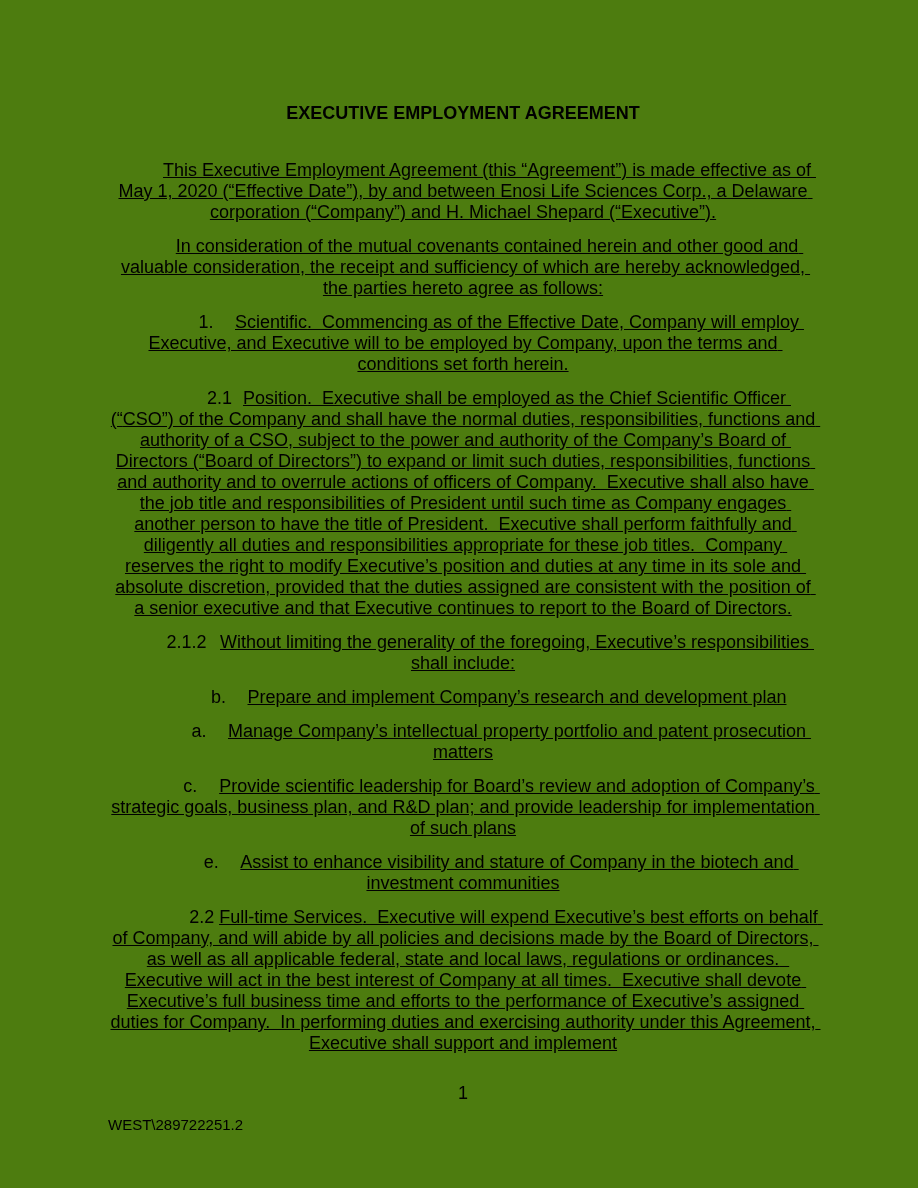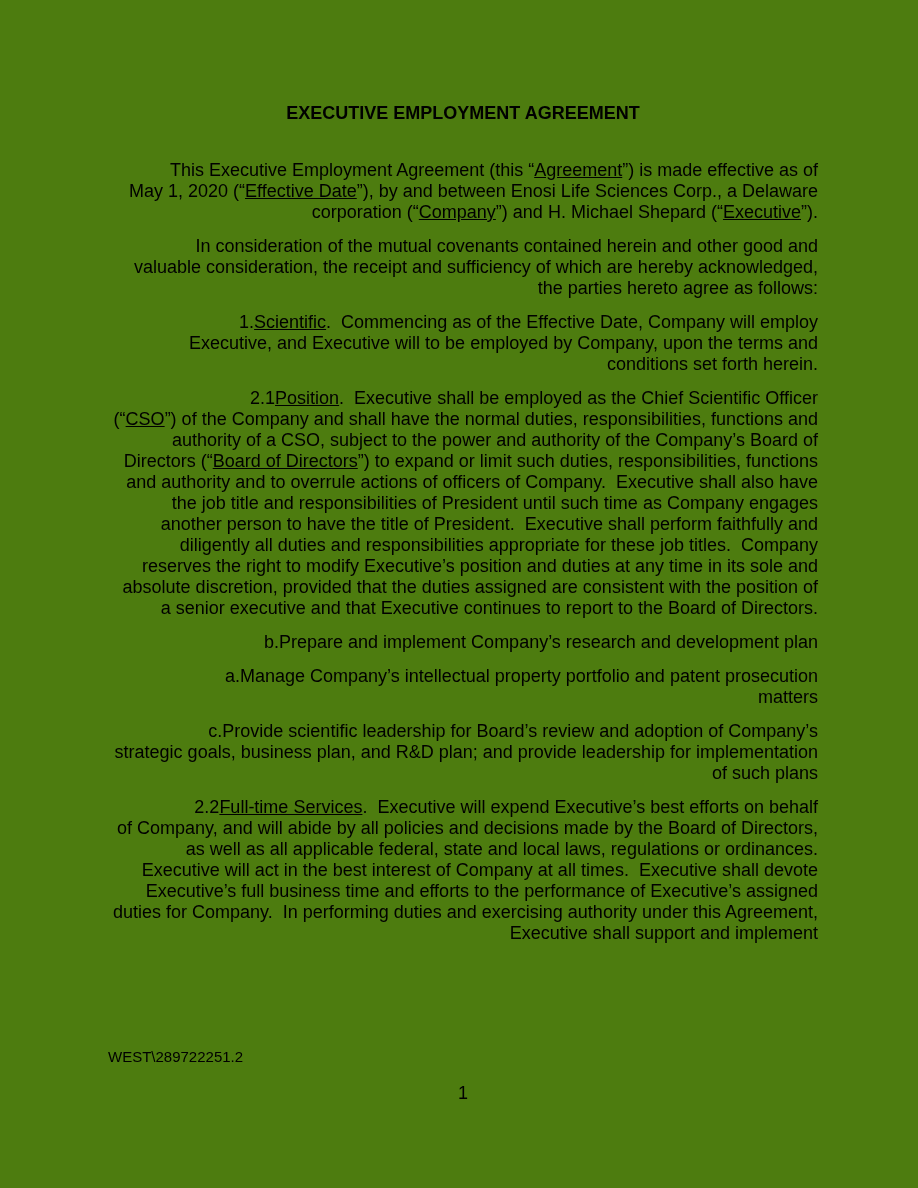--- a/index.html
+++ b/index.html
@@ -28,21 +28,22 @@
   .title {
     margin: 0 0 36px 0;
     font-size: 18px;
     font-weight: bold;
     text-align: center;
     line-height: 21px;
   }
   .para {
     margin: 0 0 13px 0;
     white-space: pre-wrap;
-    text-align: right;
+    text-align: center;
+    text-decoration: underline;
   }
   .para:last-child { margin-bottom: 16px; }
   .plabel {
     display: inline-block;
     text-indent: 0;
   }
   .k-plain { text-indent: 48px; }
   .k-item  { text-indent: 50px; }
   .k-item  .plabel { width: 58px; }
   .k-sub1  { text-indent: 56px; }
@@ -54,38 +55,40 @@
   .u { text-decoration: underline; }
   .page-number {
     position: absolute;
     top: 1083px;
     left: 108px;
     right: 108px;
     text-align: center;
   }
   .footer-id {
     position: absolute;
-    top: 1048px;
+    top: 1116px;
     left: 108px;
     font-size: 15px;
     line-height: 18px;
   }
 </style>
 </head>
 <body>
 
 <div class="page">
   <div class="content">
     <h1 class="title">EXECUTIVE EMPLOYMENT AGREEMENT</h1>
     <div id="paragraphs">
         <p class="para k-plain"><span>This Executive Employment Agreement (this “</span><span class="u">Agreement</span><span>”) is made effective as of May 1, 2020 (“</span><span class="u">Effective Date</span><span>”), by and between Enosi Life Sciences Corp., a Delaware corporation (“</span><span class="u">Company</span><span>”) and H. Michael Shepard (“</span><span class="u">Executive</span><span>”).</span></p>
         <p class="para k-plain"><span>In consideration of the mutual covenants contained herein and other good and valuable consideration, the receipt and sufficiency of which are hereby acknowledged, the parties hereto agree as follows:</span></p>
         <p class="para k-item"><span class="plabel">1.</span><span class="u">Scientific</span><span>.  Commencing as of the Effective Date, Company will employ Executive, and Executive will to be employed by Company, upon the terms and conditions set forth herein.</span></p>
         <p class="para k-sub1"><span class="plabel">2.1</span><span class="u">Position</span><span>.  Executive shall be employed as the Chief Scientific Officer (“</span><span class="u">CSO</span><span>”) of the Company and shall have the normal duties, responsibilities, functions and authority of a CSO, subject to the power and authority of the Company’s Board of Directors (“</span><span class="u">Board of Directors</span><span>”) to expand or limit such duties, responsibilities, functions and authority and to overrule actions of officers of Company.  Executive shall also have the job title and responsibilities of President until such time as Company engages another person to have the title of President.  Executive shall perform faithfully and diligently all duties and responsibilities appropriate for these job titles.  Company reserves the right to modify Executive’s position and duties at any time in its sole and absolute discretion, provided that the duties assigned are consistent with the position of a senior executive and that Executive continues to report to the Board of Directors.</span></p>
+        <p class="para k-sub2"><span class="plabel">2.1.2</span><span>Without limiting the generality of the foregoing, Executive’s responsibilities shall include:</span></p>
         <p class="para k-item"><span class="plabel">b.</span><span>Prepare and implement Company’s research and development plan</span></p>
         <p class="para k-item"><span class="plabel">a.</span><span>Manage Company’s intellectual property portfolio and patent prosecution matters</span></p>
         <p class="para k-item"><span class="plabel">c.</span><span>Provide scientific leadership for Board’s review and adoption of Company’s strategic goals, business plan, and R&amp;D plan; and provide leadership for implementation of such plans</span></p>
+        <p class="para k-item"><span class="plabel">e.</span><span>Assist to enhance visibility and stature of Company in the biotech and investment communities</span></p>
         <p class="para k-sub3"><span class="plabel">2.2</span><span class="u">Full-time Services</span><span>.  Executive will expend Executive’s best efforts on behalf of Company, and will abide by all policies and decisions made by the Board of Directors, as well as all applicable federal, state and local laws, regulations or ordinances.  Executive will act in the best interest of Company at all times.  Executive shall devote Executive’s full business time and efforts to the performance of Executive’s assigned duties for Company.  In performing duties and exercising authority under this Agreement, Executive shall support and implement</span></p>
       </div>
   </div>
   <div class="page-number">1</div>
   <div class="footer-id">WEST\289722251.2</div>
 </div>
 
 </body></html>

